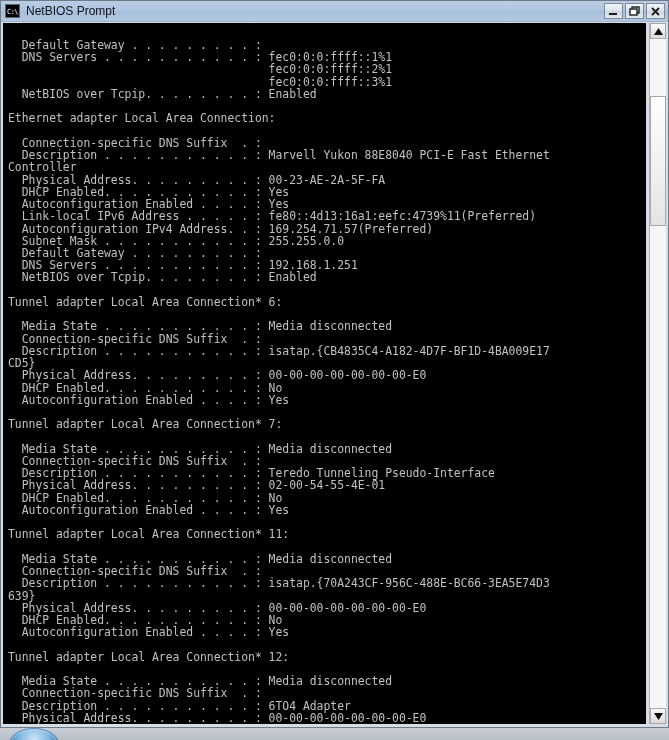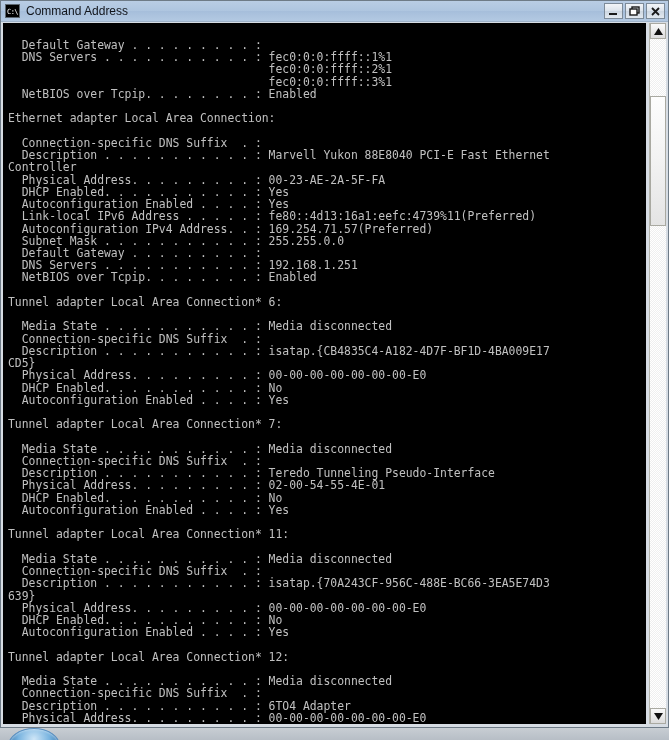--- a/index.html
+++ b/index.html
@@ -195,21 +195,21 @@
 <div id="desktop">
 
   <div id="taskbar">
     <div id="start-orb"></div>
   </div>
 
   <div id="cmd-window">
 
     <div id="titlebar">
       <div id="win-icon">C:\</div>
-      <div id="win-title">Command Address</div>
+      <div id="win-title">NetBIOS Prompt</div>
 
       <div id="win-buttons">
         <div class="win-btn">
           <svg width="17" height="14" viewBox="0 0 17 14">
             <rect x="4" y="9" width="8" height="2" fill="#1a1a1a"></rect>
           </svg>
         </div>
         <div class="win-btn">
           <svg width="17" height="14" viewBox="0 0 17 14">
             <rect x="6" y="3" width="7" height="6" fill="none" stroke="#1a1a1a" stroke-width="1.4"></rect>

